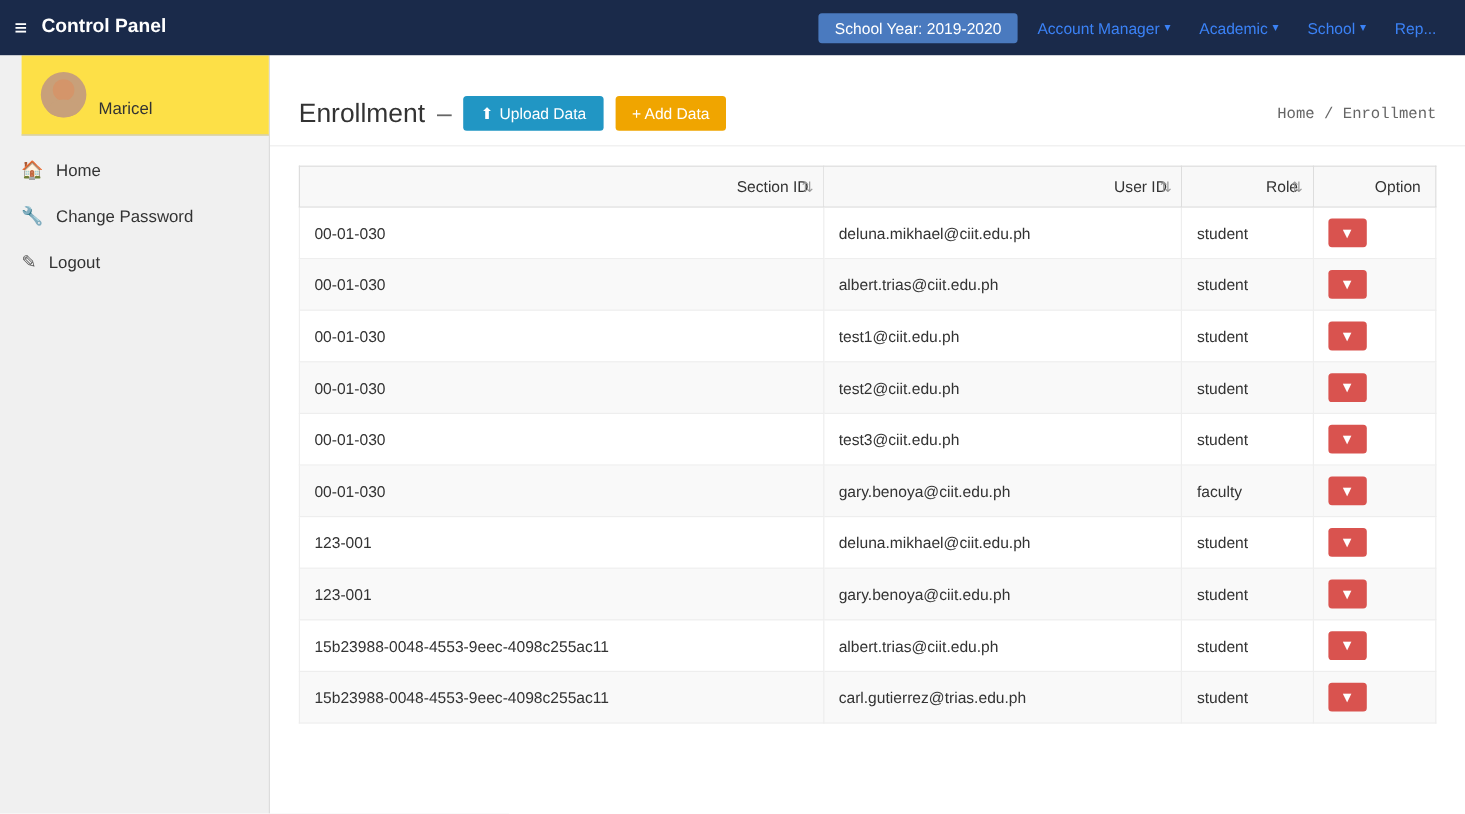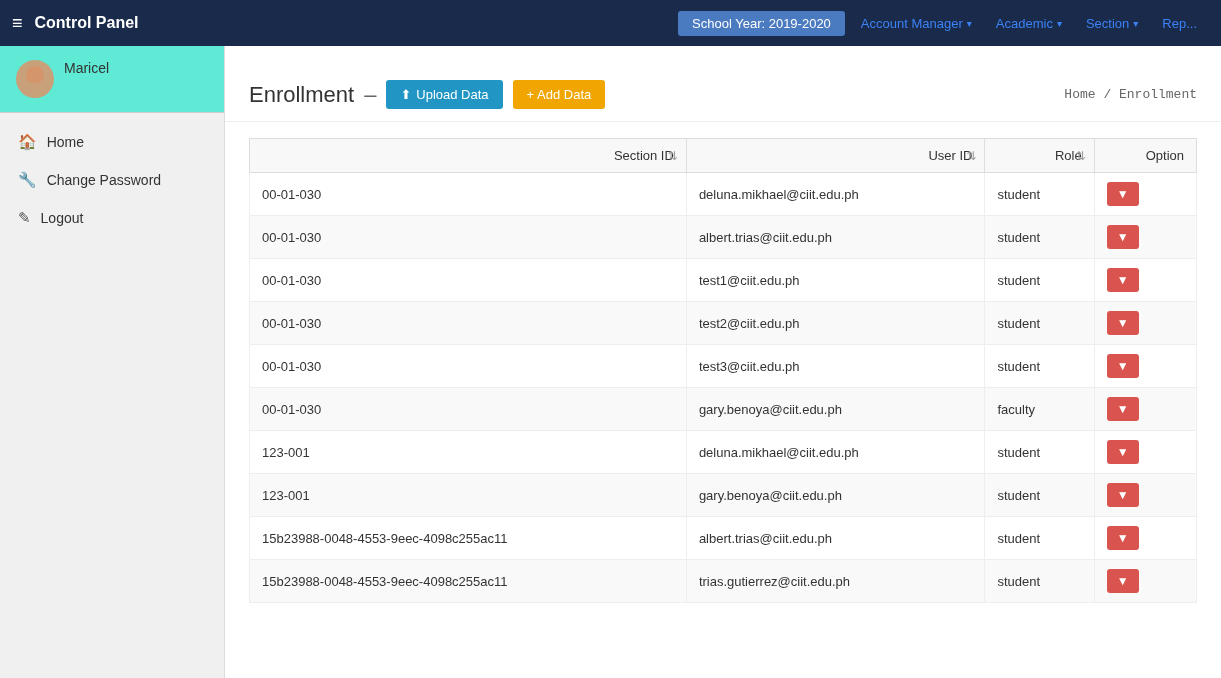--- a/index.html
+++ b/index.html
@@ -67,24 +67,25 @@
     .sidebar {
       width: 225px;
       background: #f0f0f0;
       border-right: 1px solid #ddd;
       flex-shrink: 0;
       display: flex;
       flex-direction: column;
     }
     .sidebar-user {
       display: flex;
-      align-items: flex-start;
+      align-items: flex-end;
       padding: 14px 16px;
       border-bottom: 1px solid #ccc;
-      background: #5eead4;
+      background: #fde047;
+      margin-left: 18px;
     }
     .avatar {
       width: 38px;
       height: 38px;
       border-radius: 50%;
       background: #c8a07a;
       margin-right: 10px;
       flex-shrink: 0;
       overflow: hidden;
       display: flex;
@@ -248,21 +249,21 @@
     <span class="school-year-badge">School Year: 2019-2020</span>
     <button class="nav-btn">
       <span>Account Manager</span>
       <span class="caret">▾</span>
     </button>
     <button class="nav-btn">
       <span>Academic</span>
       <span class="caret">▾</span>
     </button>
     <button class="nav-btn">
-      <span>Section</span>
+      <span>School</span>
       <span class="caret">▾</span>
     </button>
     <button class="nav-btn">
       <span>Rep...</span>
     </button>
   </div>
 </div>
 
 <div class="layout">
 
@@ -402,21 +403,21 @@
             <tr>
     <td>15b23988-0048-4553-9eec-4098c255ac11</td>
     <td>albert.trias@ciit.edu.ph</td>
     <td>student</td>
     <td>
       <button class="option-btn">▼</button>
     </td>
   </tr>
             <tr>
     <td>15b23988-0048-4553-9eec-4098c255ac11</td>
-    <td>trias.gutierrez@ciit.edu.ph</td>
+    <td>carl.gutierrez@trias.edu.ph</td>
     <td>student</td>
     <td>
       <button class="option-btn">▼</button>
     </td>
   </tr>
           </tbody>
       </table>
     </div>
   </div>
 </div>

